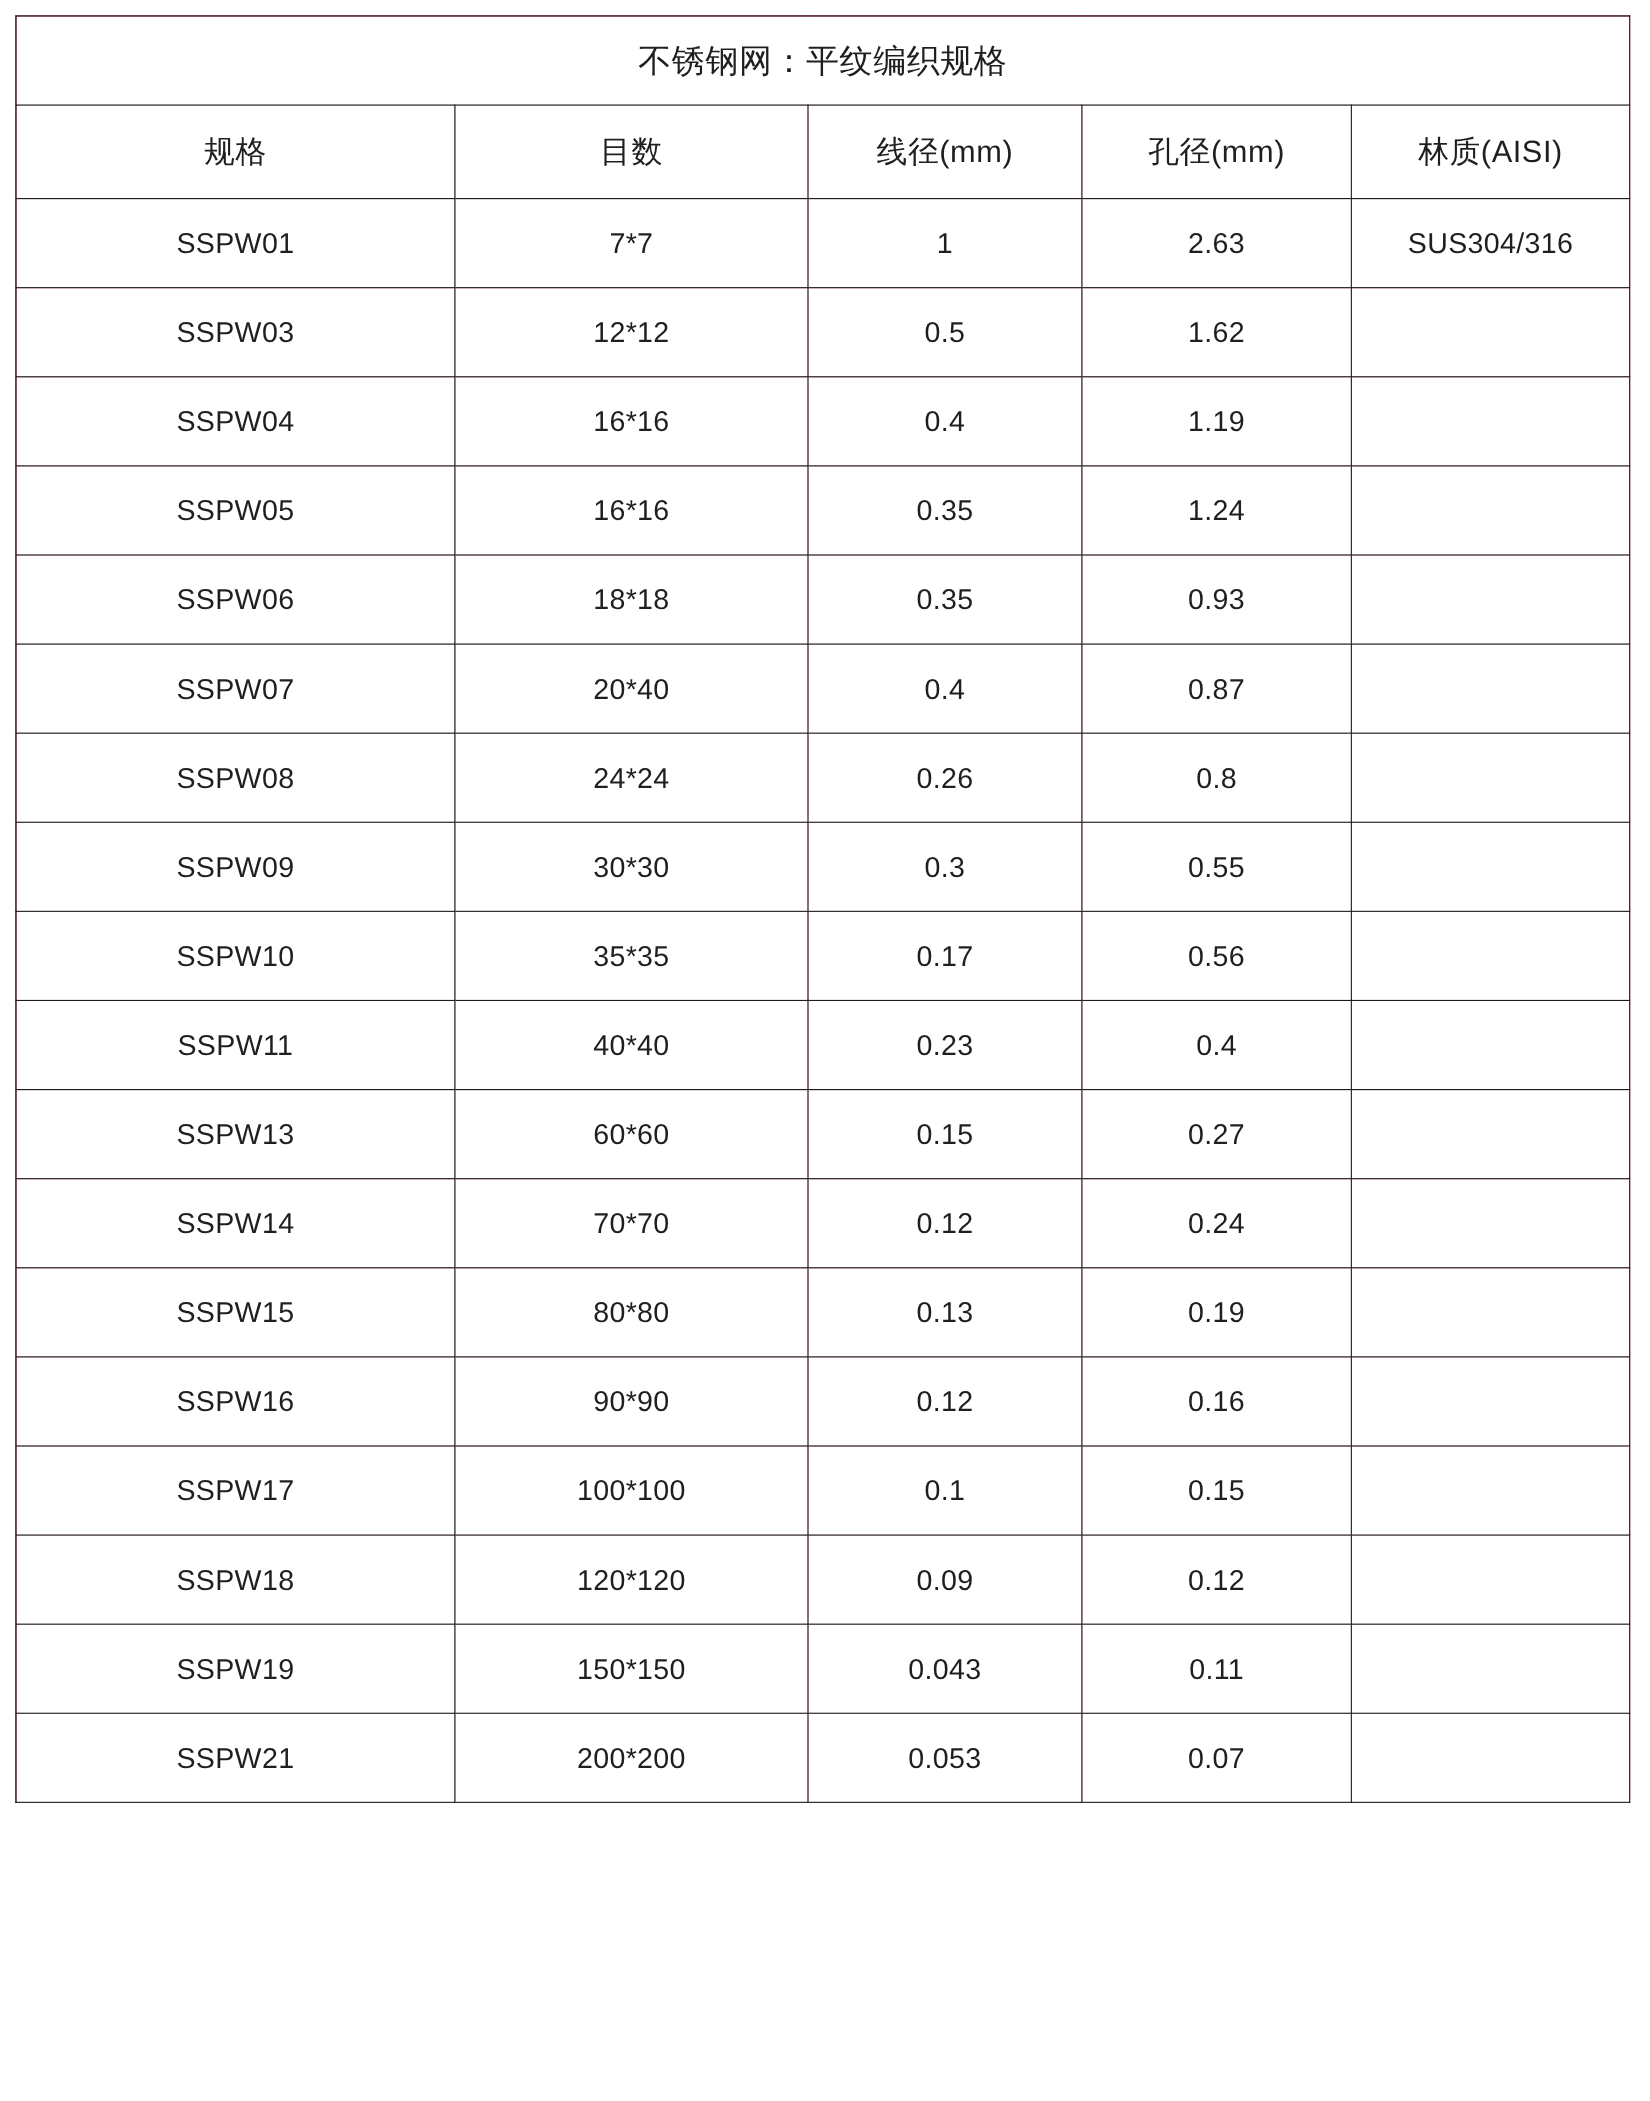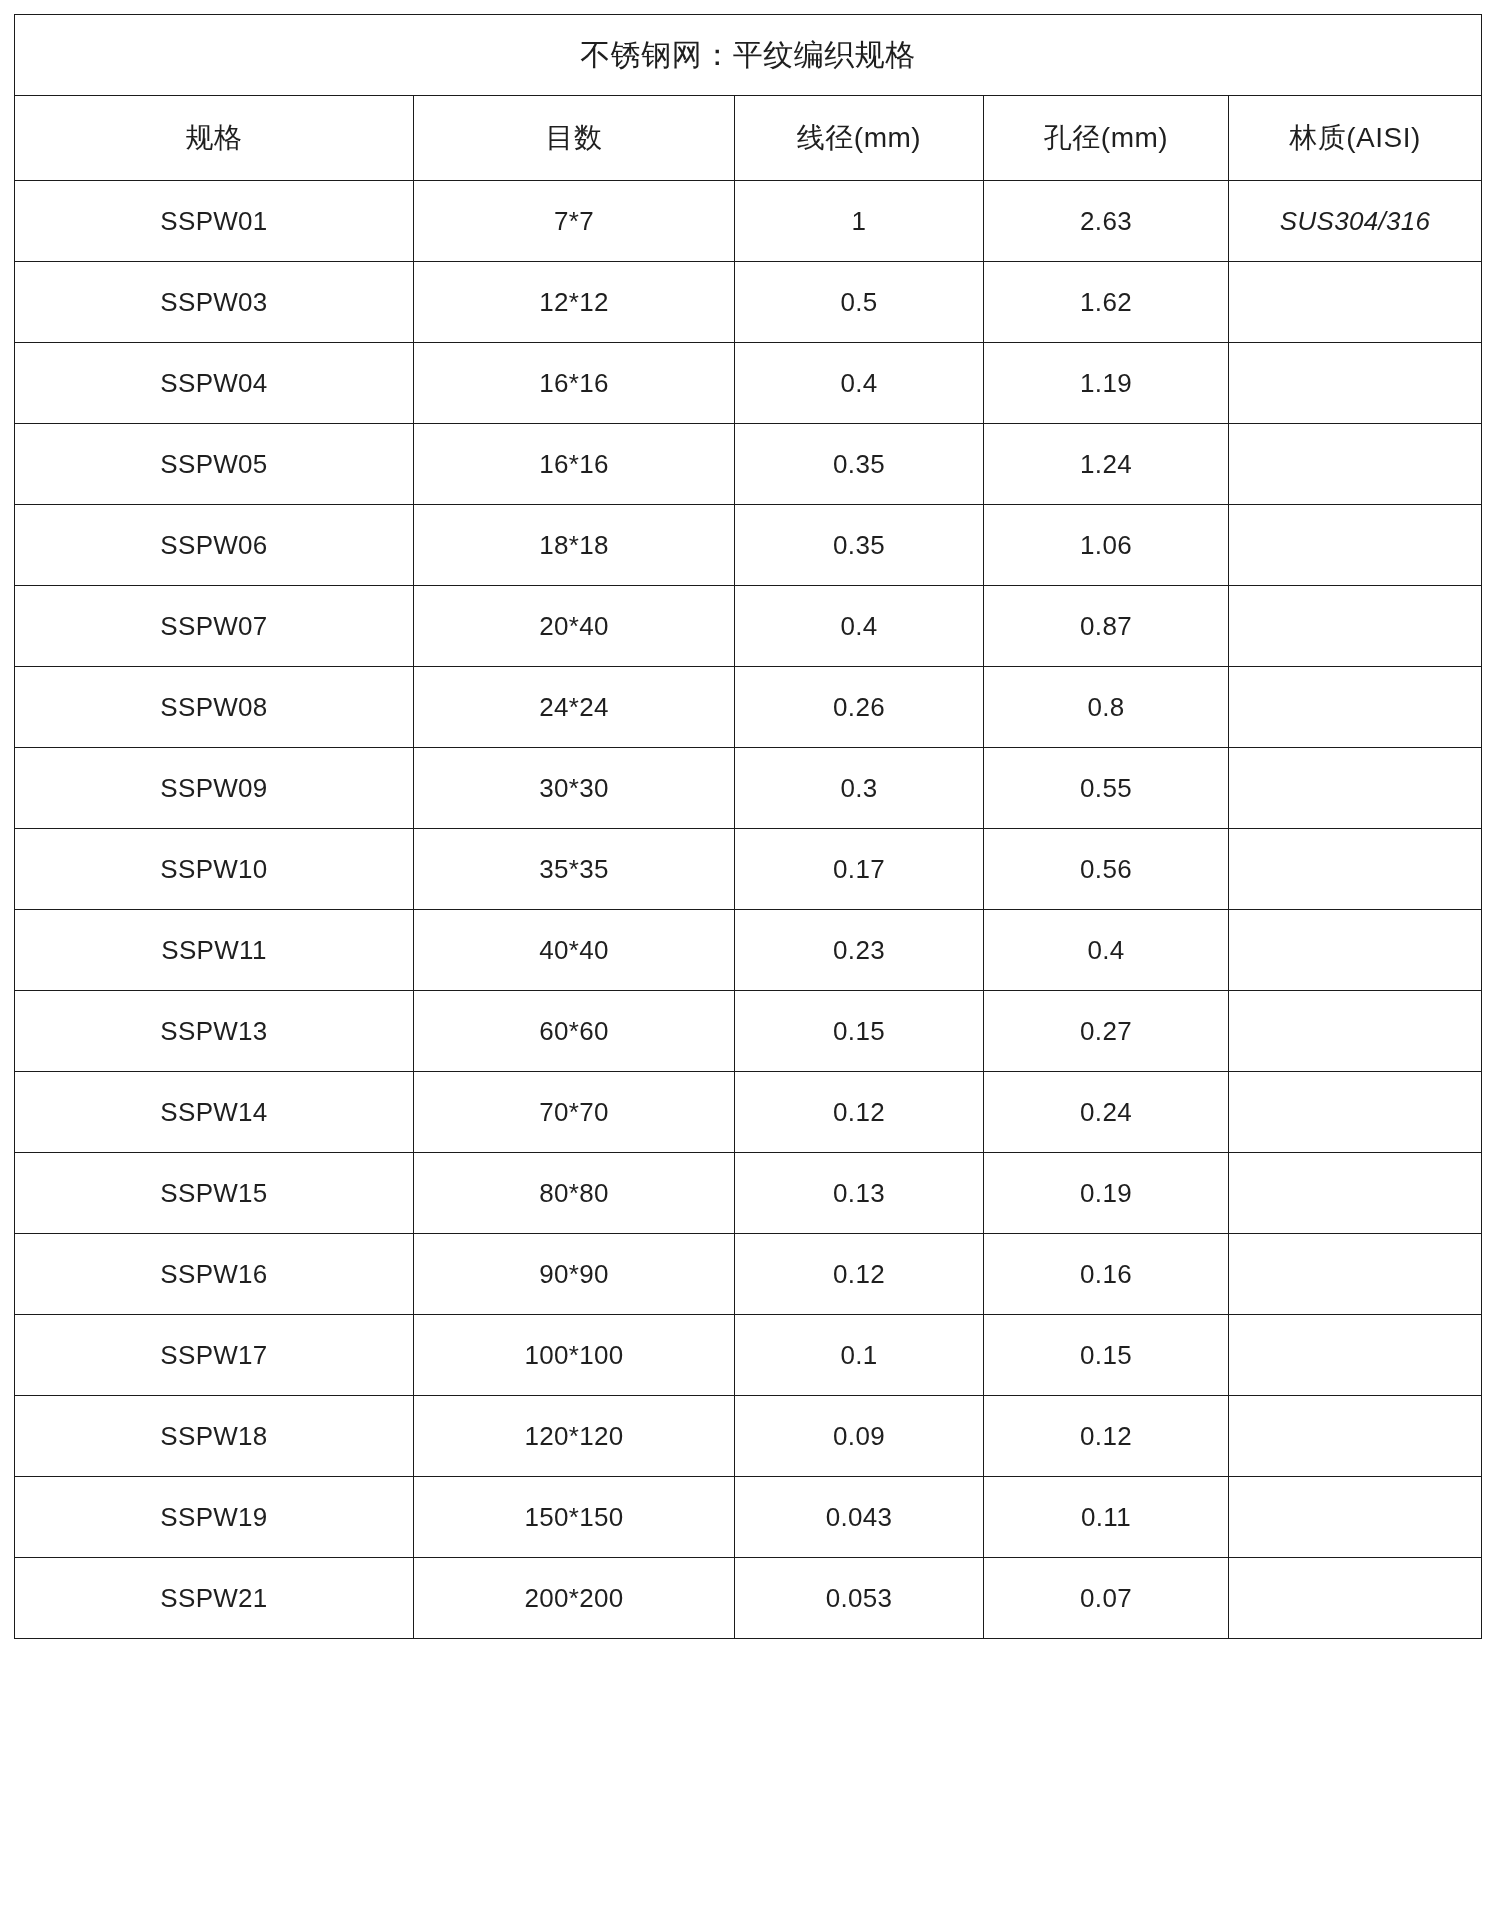--- a/index.html
+++ b/index.html
@@ -68,21 +68,20 @@
   td.cell-spec,
   td.cell-mesh,
   td.cell-wire,
   td.cell-aperture,
   td.cell-material {
     font-size: 26px;
   }
 
   td.cell-material {
     font-size: 25px;
-    font-style: italic;
   }
 </style>
 </head>
 <body>
 
 <div class="sheet">
   <table class="spec-table">
     <colgroup>
       <col class="c1">
         <col class="c2">
@@ -128,21 +127,21 @@
           <td class="cell-spec">SSPW05</td>
           <td class="cell-mesh">16*16</td>
           <td class="cell-wire">0.35</td>
           <td class="cell-aperture">1.24</td>
           <td class="cell-material"></td>
         </tr>
         <tr class="data-row">
           <td class="cell-spec">SSPW06</td>
           <td class="cell-mesh">18*18</td>
           <td class="cell-wire">0.35</td>
-          <td class="cell-aperture">1.06</td>
+          <td class="cell-aperture">0.93</td>
           <td class="cell-material"></td>
         </tr>
         <tr class="data-row">
           <td class="cell-spec">SSPW07</td>
           <td class="cell-mesh">20*40</td>
           <td class="cell-wire">0.4</td>
           <td class="cell-aperture">0.87</td>
           <td class="cell-material"></td>
         </tr>
         <tr class="data-row">

